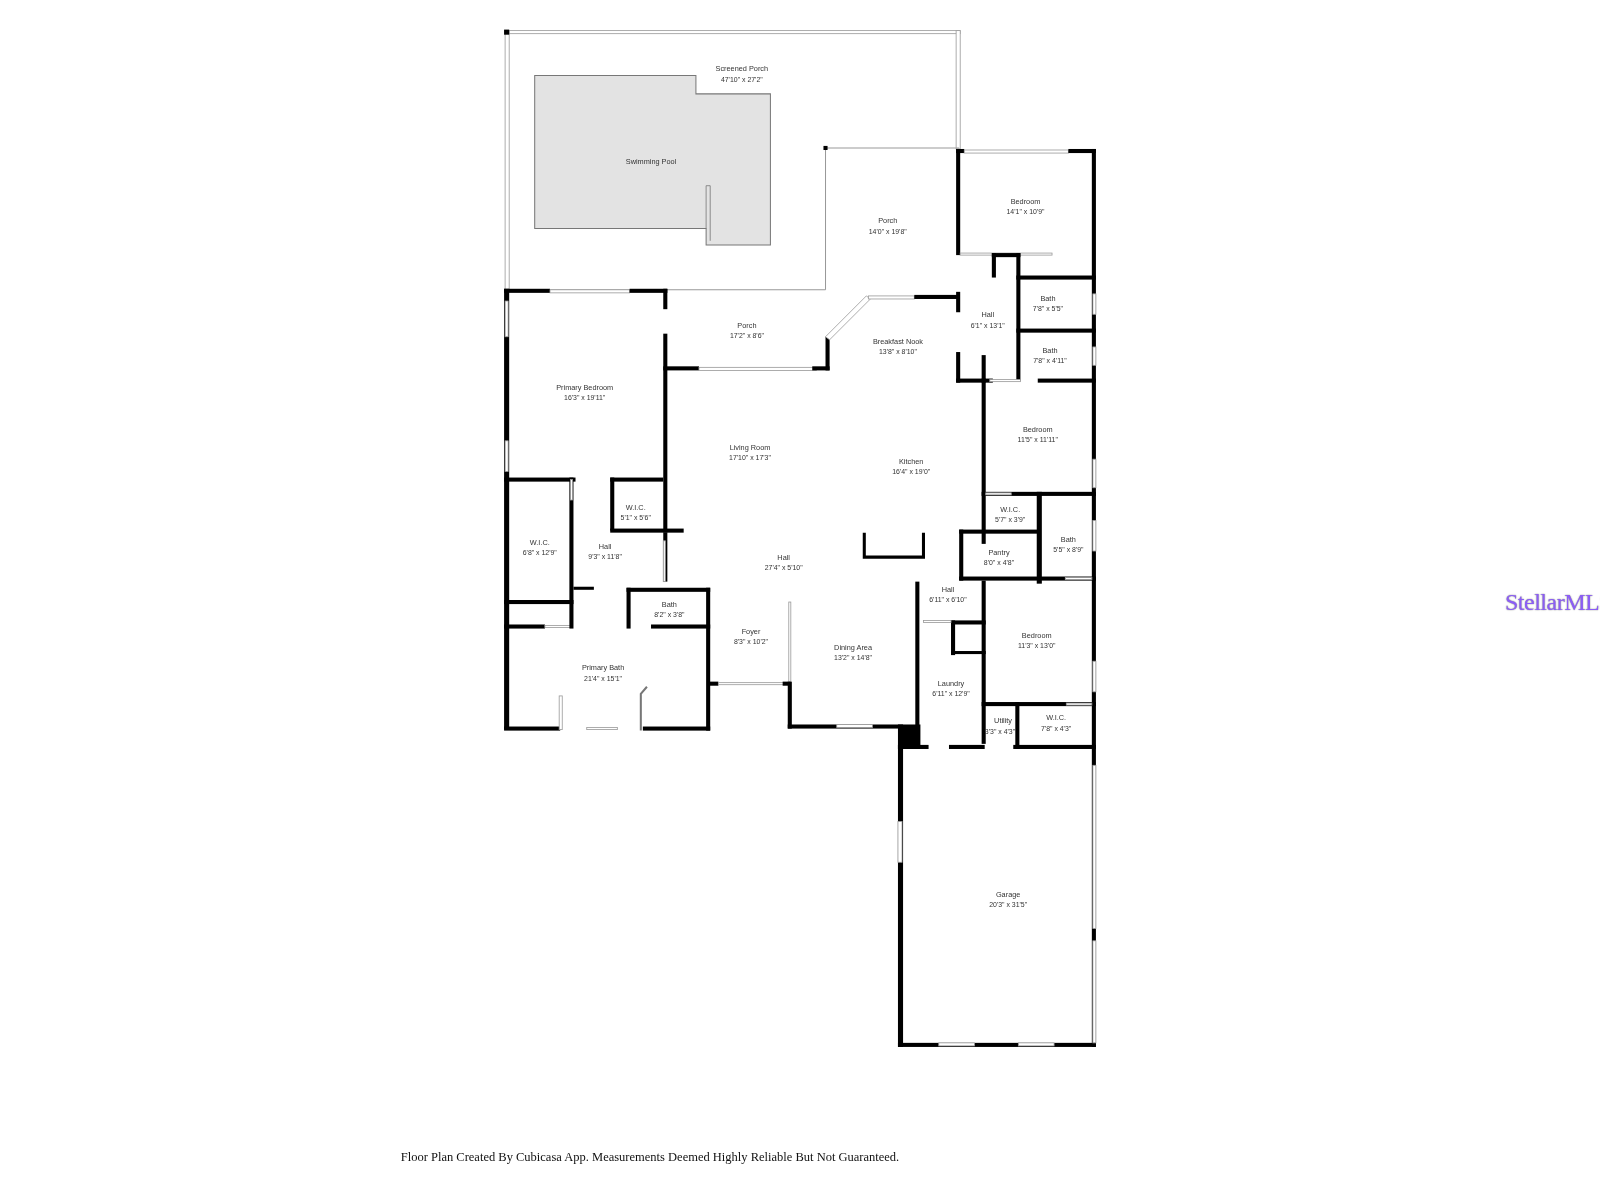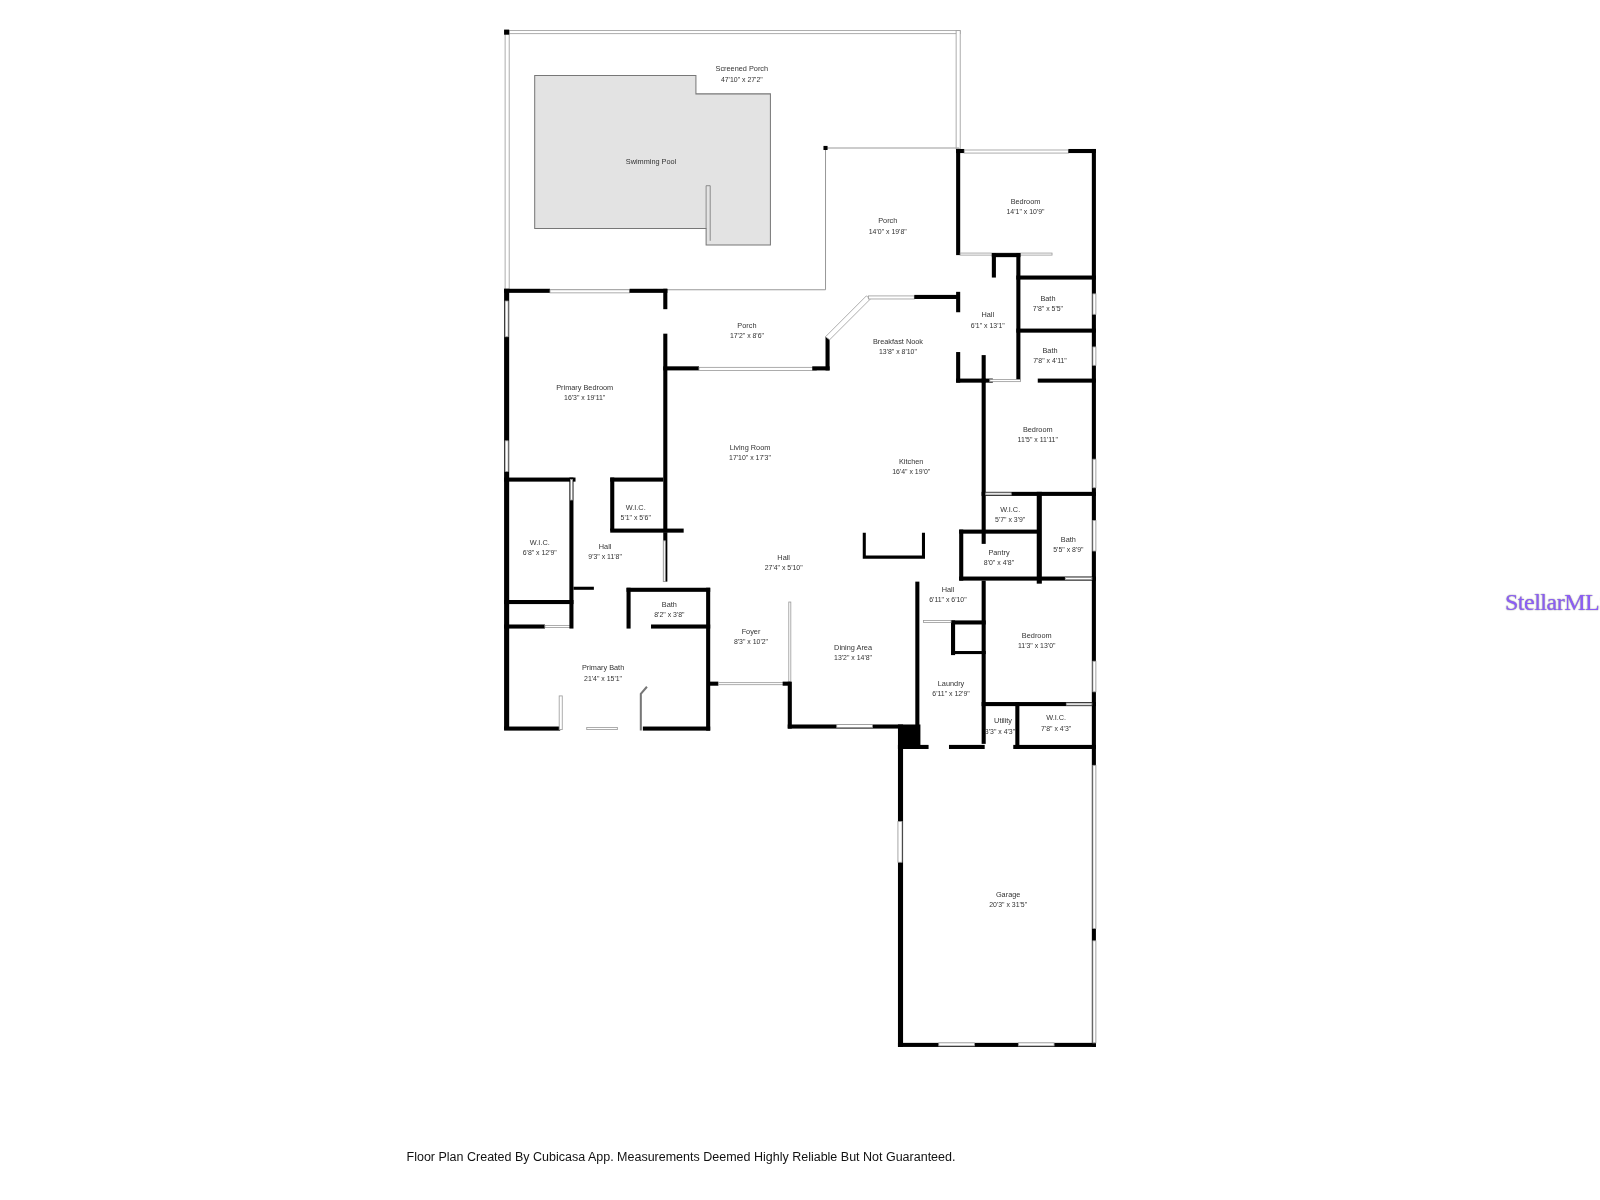--- a/index.html
+++ b/index.html
@@ -5,21 +5,21 @@
     html, body { margin: 0; padding: 0; background: #ffffff; }
     body { width: 1600px; height: 1200px; position: relative; overflow: hidden; font-family: "DejaVu Sans", sans-serif; }
     #plan { position: absolute; left: 0; top: 0; width: 1600px; height: 1200px; }
     .wall { fill: #000; }
     .thin { stroke: #999; stroke-width: 1; fill: none; }
     .window { fill: #fff; stroke: #9a9a9a; stroke-width: 0.8; }
     .room-label { font-family: "Liberation Sans", sans-serif; font-size: 7.2px; fill: #333; text-anchor: middle; }
     .room-dim { font-family: "Liberation Sans", sans-serif; font-size: 6.8px; fill: #333; text-anchor: middle; }
     .pool { fill: #e3e3e3; stroke: #777; stroke-width: 1; }
     .pool-inner { fill: none; stroke: #777; stroke-width: 0.8; }
-    .footer { position: absolute; left: 0; width: 1300px; top: 1150px; text-align: center; font-family: Liberation Sans, sans-serif; font-size: 12.5px; color: #111; padding-left: 31px; }
+    .footer { position: absolute; left: 0; width: 1300px; top: 1150px; text-align: center; font-family: Liberation Serif, serif; font-size: 12.5px; color: #111; }
     .watermark { position: absolute; left: 1505px; top: 589px; font-family: Liberation Serif, serif; font-size: 24px; color: #8b5cf6; letter-spacing: -0.5px; text-shadow: 0 0 1.5px #999, 0 0 1px #aaa; }
   </style>
 </head>
 <body>
 
 <svg id="plan" viewBox="0 0 1568 1176" xmlns="http://www.w3.org/2000/svg">
 
   <g>
     <rect x="495" y="30" width="446" height="3" class="window"></rect>
     <rect x="495" y="30" width="4" height="255" class="window"></rect>

